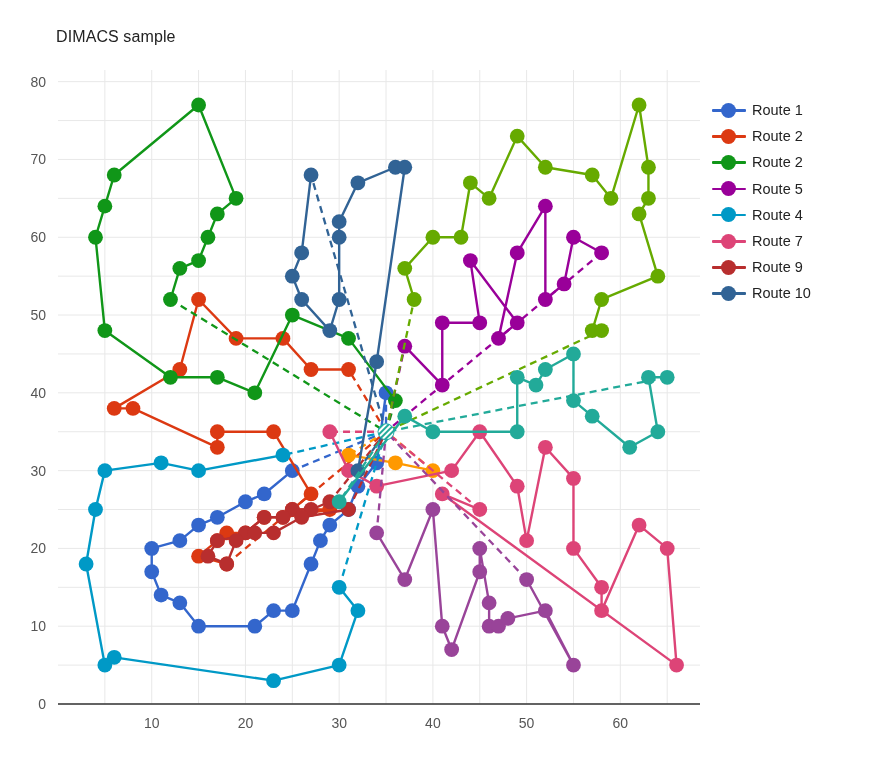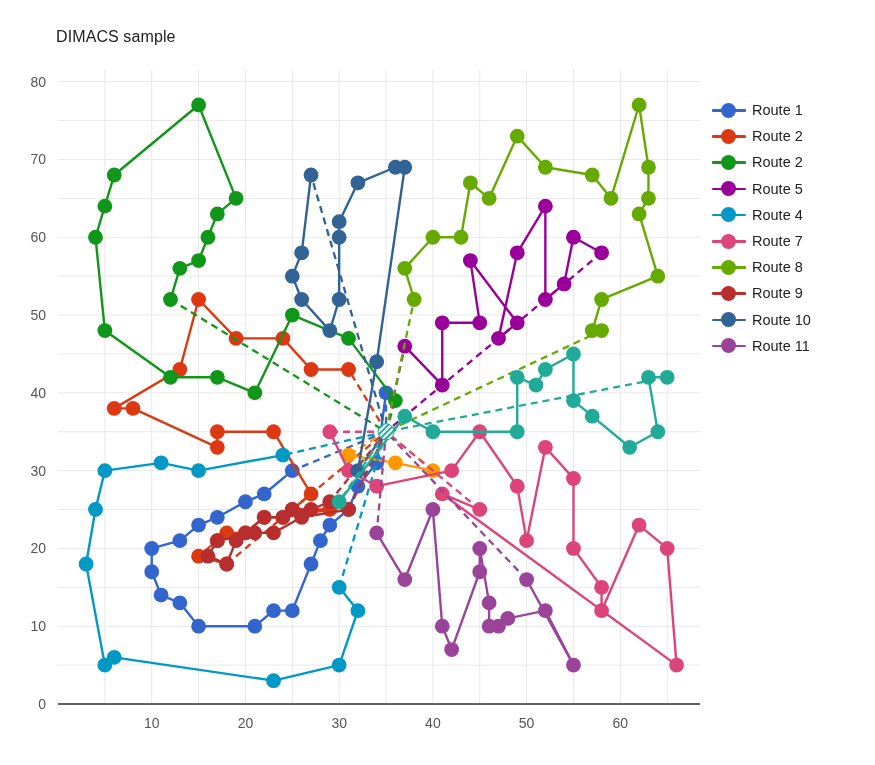--- a/index.html
+++ b/index.html
@@ -364,41 +364,27 @@
       </div>
       <div class="legend-row">
         <span class="legend-swatch">
           <span class="legend-line" style="background: rgb(221, 68, 119);"></span>
           <span class="legend-dot" style="background: rgb(221, 68, 119);"></span>
         </span>
         <span class="legend-label">Route 7</span>
       </div>
       <div class="legend-row">
         <span class="legend-swatch">
-          <span class="legend-line" style="background: rgb(102, 170, 0);"></span>
-          <span class="legend-dot" style="background: rgb(102, 170, 0);"></span>
-        </span>
-        <span class="legend-label">Route 8</span>
-      </div>
-      <div class="legend-row">
-        <span class="legend-swatch">
           <span class="legend-line" style="background: rgb(184, 46, 46);"></span>
           <span class="legend-dot" style="background: rgb(184, 46, 46);"></span>
         </span>
         <span class="legend-label">Route 9</span>
       </div>
       <div class="legend-row">
         <span class="legend-swatch">
           <span class="legend-line" style="background: rgb(49, 99, 149);"></span>
           <span class="legend-dot" style="background: rgb(49, 99, 149);"></span>
         </span>
         <span class="legend-label">Route 10</span>
       </div>
-      <div class="legend-row">
-        <span class="legend-swatch">
-          <span class="legend-line" style="background: rgb(153, 68, 153);"></span>
-          <span class="legend-dot" style="background: rgb(153, 68, 153);"></span>
-        </span>
-        <span class="legend-label">Route 11</span>
-      </div>
     </div>
 
 </div>
 
 </body></html>

